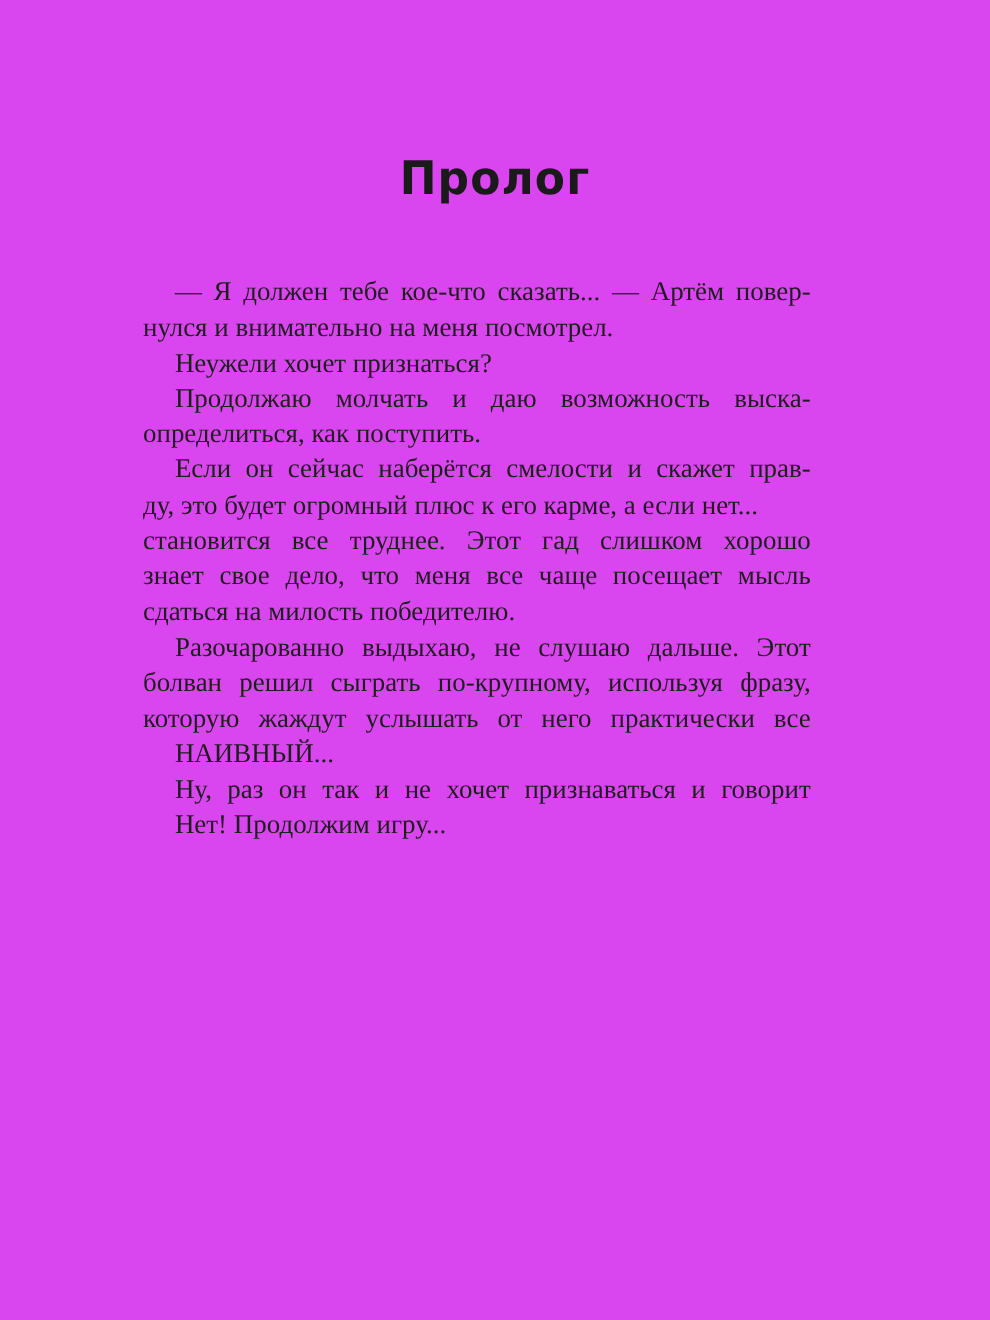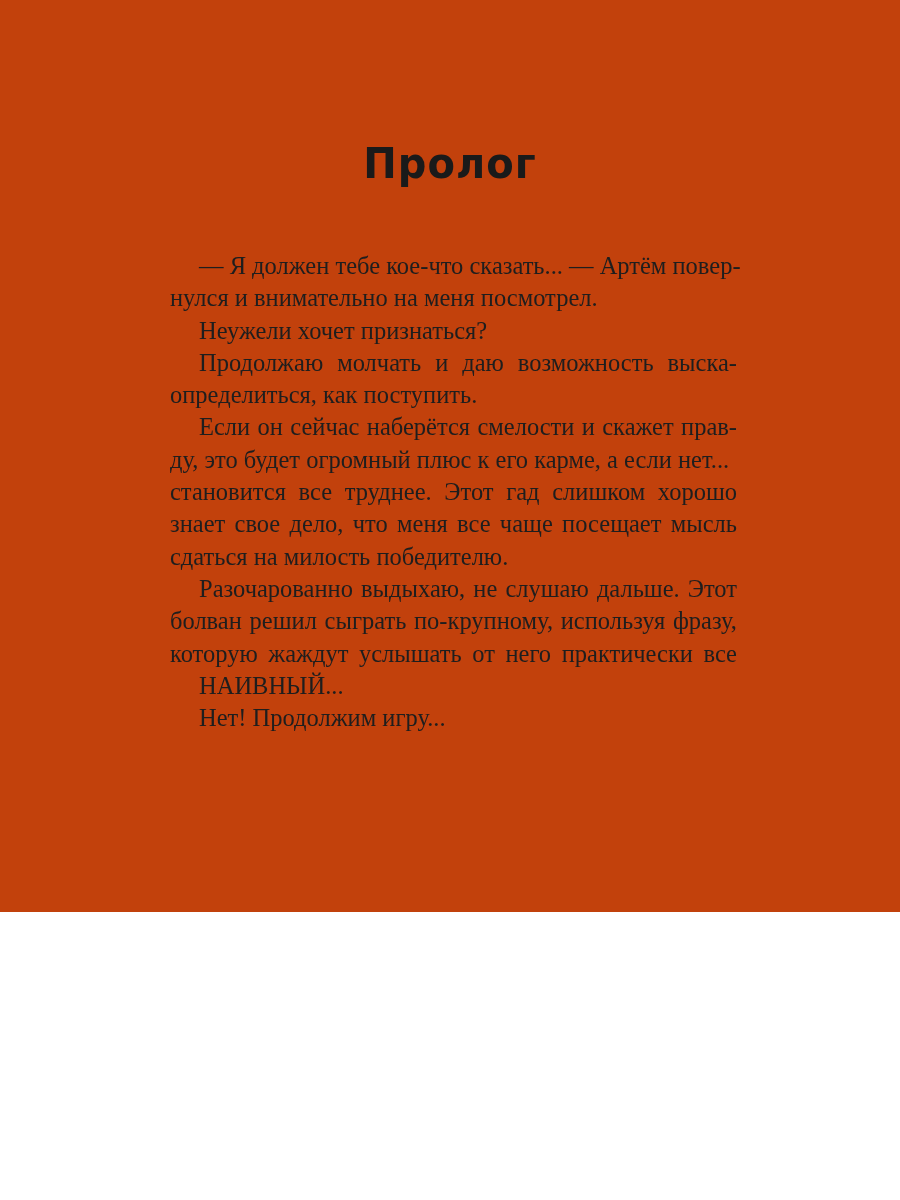--- a/index.html
+++ b/index.html
@@ -1,29 +1,29 @@
 <!DOCTYPE html>
 <html><head>
 <meta charset="utf-8">
 <style>
   html, body { margin: 0; padding: 0; background: #ffffff; }
   body { width: 900px; height: 1200px; position: relative; overflow: hidden; }
-  .page { position: absolute; left: 0; top: 0; width: 900px; height: 912px; background: #c2410c; }
+  .page { position: absolute; left: 0; top: 0; width: 900px; height: 1200px; background: #d946ef; }
   .title {
     position: absolute; left: 0; top: 140px; width: 900px; text-align: center;
     font-family: "DejaVu Sans", sans-serif; font-weight: bold; font-size: 40px;
     color: #1a1a1a; letter-spacing: 1px; transform: scaleY(1.05);
   }
   .body-text {
     position: absolute; left: 130px; top: 250px; width: 607px;
     font-family: "Liberation Serif", serif; font-size: 24.5px; color: #1e1e1e;
   }
   .line {
     height: 32.3px; line-height: 32.3px; white-space: nowrap;
-    text-align: justify; text-align-last: justify; margin-left: 40px;
+    text-align: justify; text-align-last: justify;
   }
   .line.last { text-align-last: left; }
   .line.indent { padding-left: 29px; }
 </style>
 </head>
 <body>
 
 <div class="page">
   <div class="title">Пролог</div>
   <div class="body-text">
@@ -34,15 +34,16 @@
     <div class="line last">определиться, как поступить.</div>
     <div class="line indent">Если он сейчас наберётся смелости и скажет прав-</div>
     <div class="line last">ду, это будет огромный плюс к его карме, а если нет...</div>
     <div class="line">становится все труднее. Этот гад слишком хорошо</div>
     <div class="line">знает свое дело, что меня все чаще посещает мысль</div>
     <div class="line last">сдаться на милость победителю.</div>
     <div class="line indent">Разочарованно выдыхаю, не слушаю дальше. Этот</div>
     <div class="line">болван решил сыграть по-крупному, используя фразу,</div>
     <div class="line">которую жаждут услышать от него практически все</div>
     <div class="line indent last">НАИВНЫЙ...</div>
+    <div class="line indent">Ну, раз он так и не хочет признаваться и говорит</div>
     <div class="line indent last">Нет! Продолжим игру...</div>
   </div>
 </div>
 
 </body></html>

